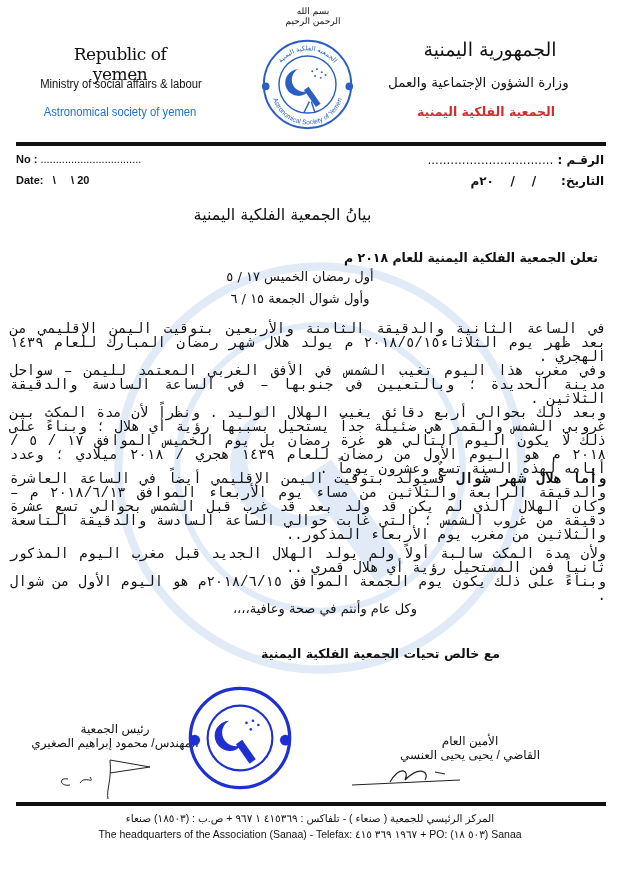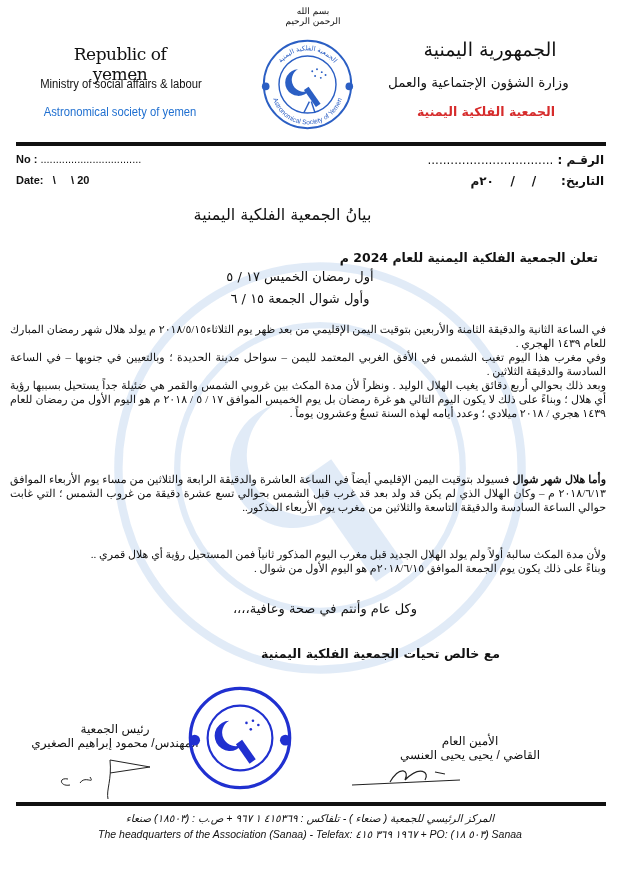--- a/index.html
+++ b/index.html
@@ -13,26 +13,26 @@
   .ar-ministry { right:12px; top:74px; width:220px; text-align:left; font-size:13.5px; direction:rtl; }
   .ar-society { right:44px; top:104px; width:180px; text-align:center; font-size:12.5px; font-weight:bold; color:#d62b2b; direction:rtl; }
   .bismillah { left:283px; top:6px; width:60px; text-align:center; font-family:"DejaVu Serif", serif; font-size:9px; direction:rtl; }
   .logo { left:260px; top:37px; width:95px; height:95px; }
   .rule { left:16px; height:4px; background:#111; width:590px; }
   .meta { font-family:"Liberation Sans", sans-serif; font-size:11px; font-weight:bold; }
   .meta-ar { font-size:12px; direction:rtl; font-weight:bold;text-align:right; }
   .heading { left:0; width:565px; text-align:center; font-size:16px; direction:rtl; top:205px; }
   .announce { right:22px; top:250px; font-size:12.5px; font-weight:bold; direction:rtl; }
   .dates { left:200px; width:200px; top:266px; text-align:center; font-size:13px; font-weight:normal; direction:rtl; line-height:22px; }
-  .body { right:14px; width:596px; direction:rtl; text-align:justify; font-family:Liberation Serif, serif; font-size:11px; line-height:14px; }
+  .body { right:14px; width:596px; direction:rtl; text-align:justify; font-family:Liberation Mono, monospace; font-size:14px; line-height:14px; }
   .body p { margin:0; }
   .closing { left:150px; width:350px; text-align:center; top:601px; font-family:"DejaVu Serif", serif; font-size:13px; direction:rtl; }
   .greeting { left:150px; width:350px; text-align:right; top:646px; font-size:12.5px; font-weight:bold; direction:rtl; }
   .sig-title { font-family:"Liberation Sans", sans-serif; font-size:12px; direction:rtl; text-align:center; }
-  .footer { left:0; width:620px; text-align:center; font-family:"Liberation Sans", sans-serif; font-size:10.5px; line-height:16px;font-style:italic; }
+  .footer { left:0; width:620px; text-align:center; font-family:"Liberation Sans", sans-serif; font-size:10.5px; line-height:16px; }
   .footer div { direction:ltr; }
   .footer .rtl { direction:rtl; }
 </style>
 </head>
 <body>
 
 <svg class="watermark" viewBox="0 0 200 200">
   <circle cx="100" cy="100" r="96" fill="none" stroke="#7aa6dc" stroke-width="4"></circle>
   <circle cx="100" cy="100" r="68" fill="none" stroke="#7aa6dc" stroke-width="3"></circle>
   <path d="M78 70 A30 30 0 1 0 110 118 A24 24 0 1 1 78 70 Z" fill="#7aa6dc"></path>
@@ -81,21 +81,21 @@
 <div class="abs meta" style="left:16px; top:174px; white-space:pre;"><span>Date:</span>   <span>\     \ 20</span></div>
 
 <div class="abs meta-ar" style="right:16px; top:153px;">
   <span>الرقـم :</span>
   <span style="font-weight:normal;">.................................</span>
 </div>
 <div class="abs meta-ar" style="right:16px; top:174px; white-space:pre;"><span>التاريخ:</span>      <span>/    /    ٢٠م</span></div>
 
 <div class="abs heading">بيانُ الجمعية الفلكية اليمنية</div>
 
-<div class="abs announce">تعلن الجمعية الفلكية اليمنية للعام 2024 م</div>
+<div class="abs announce">تعلن الجمعية الفلكية اليمنية للعام ٢٠١٨ م</div>
 <div class="abs dates">
   <div>أول رمضان الخميس ١٧ / ٥</div>
   <div>وأول شوال الجمعة ١٥ / ٦</div>
 </div>
 
 <div class="abs body" style="top:322px;">
   <p>في الساعة الثانية والدقيقة الثامنة والأربعين بتوقيت اليمن الإقليمي من بعد ظهر يوم الثلاثاء٢٠١٨/٥/١٥ م يولد هلال شهر رمضان المبارك للعام ١٤٣٩ الهجري .</p>
   <p>وفي مغرب هذا اليوم تغيب الشمس في الأفق الغربي المعتمد لليمن – سواحل مدينة الحديدة ؛ وبالتعيين في جنوبها – في الساعة السادسة والدقيقة الثلاثين .</p>
   <p>وبعد ذلك بحوالي أربع دقائق يغيب الهلال الوليد . ونظراً لأن مدة المكث بين غروبي الشمس والقمر هي ضئيلة جداً يستحيل بسببها رؤية أي هلال ؛ وبناءً على ذلك لا يكون اليوم التالي هو غرة رمضان بل يوم الخميس الموافق ١٧ / ٥ / ٢٠١٨ م هو اليوم الأول من رمضان للعام ١٤٣٩ هجري / ٢٠١٨ ميلادي ؛ وعدد أيامه لهذه السنة تسعٌ وعشرون يوماً .</p>
 </div>

